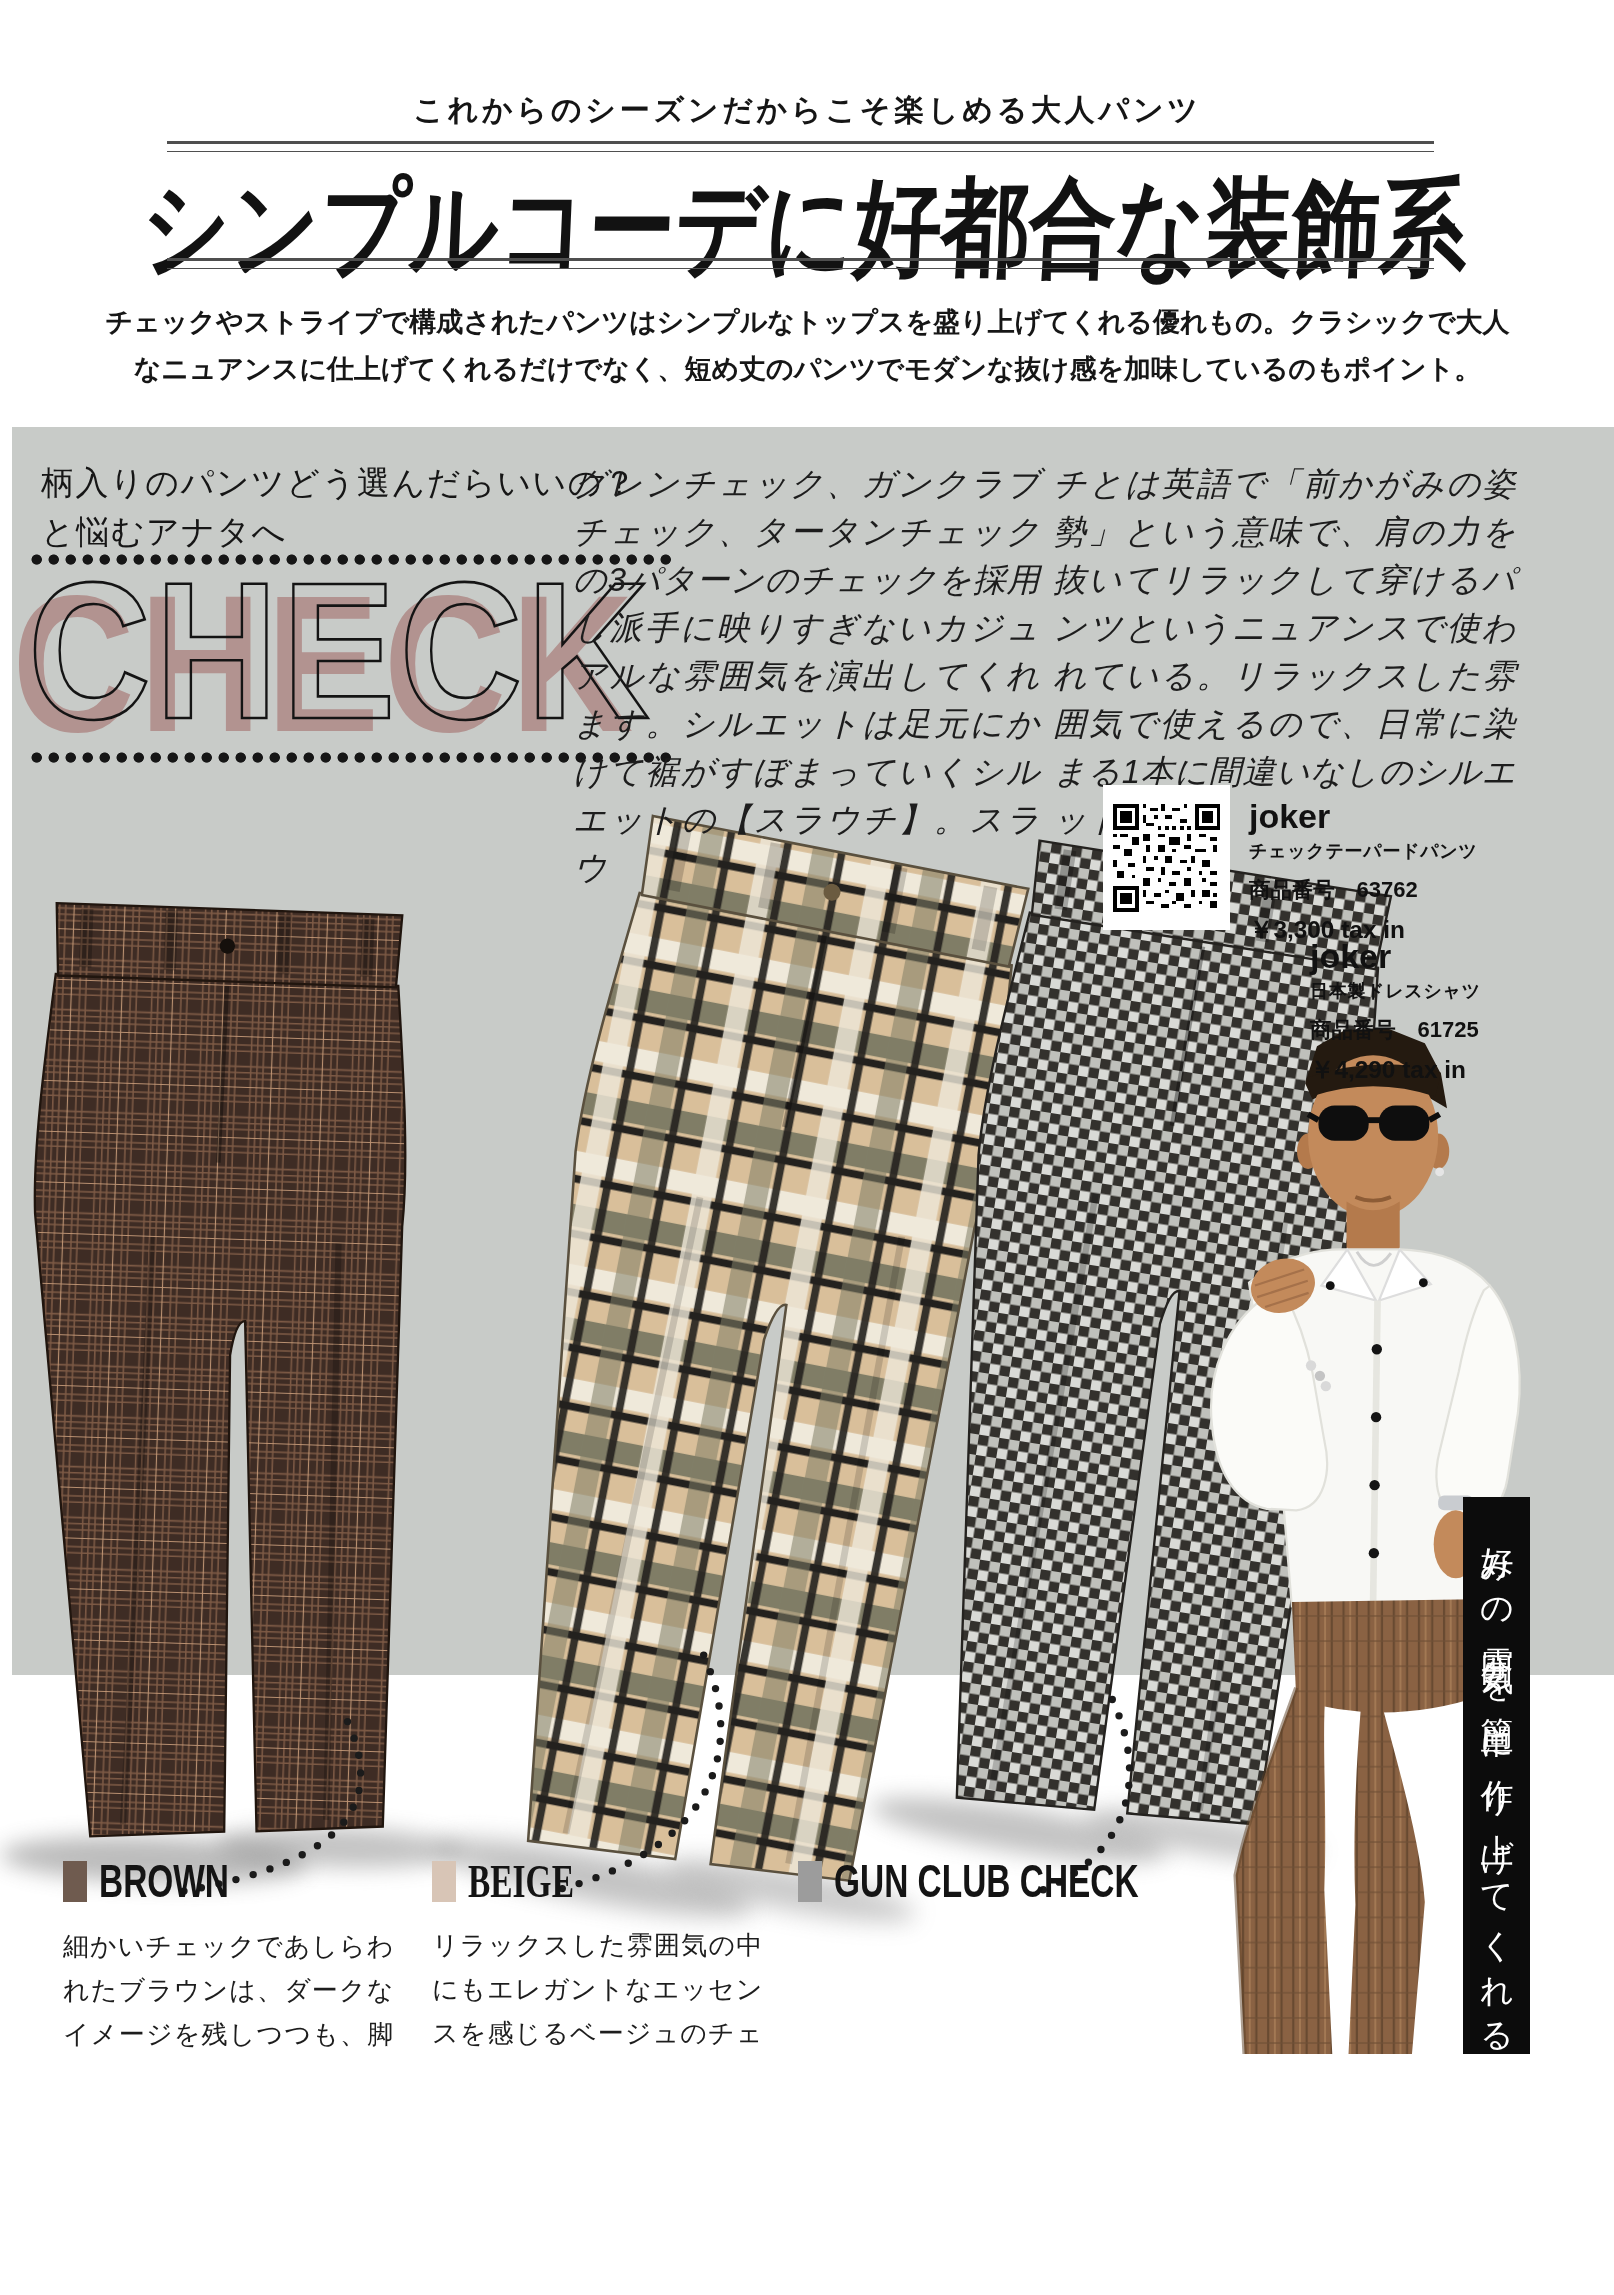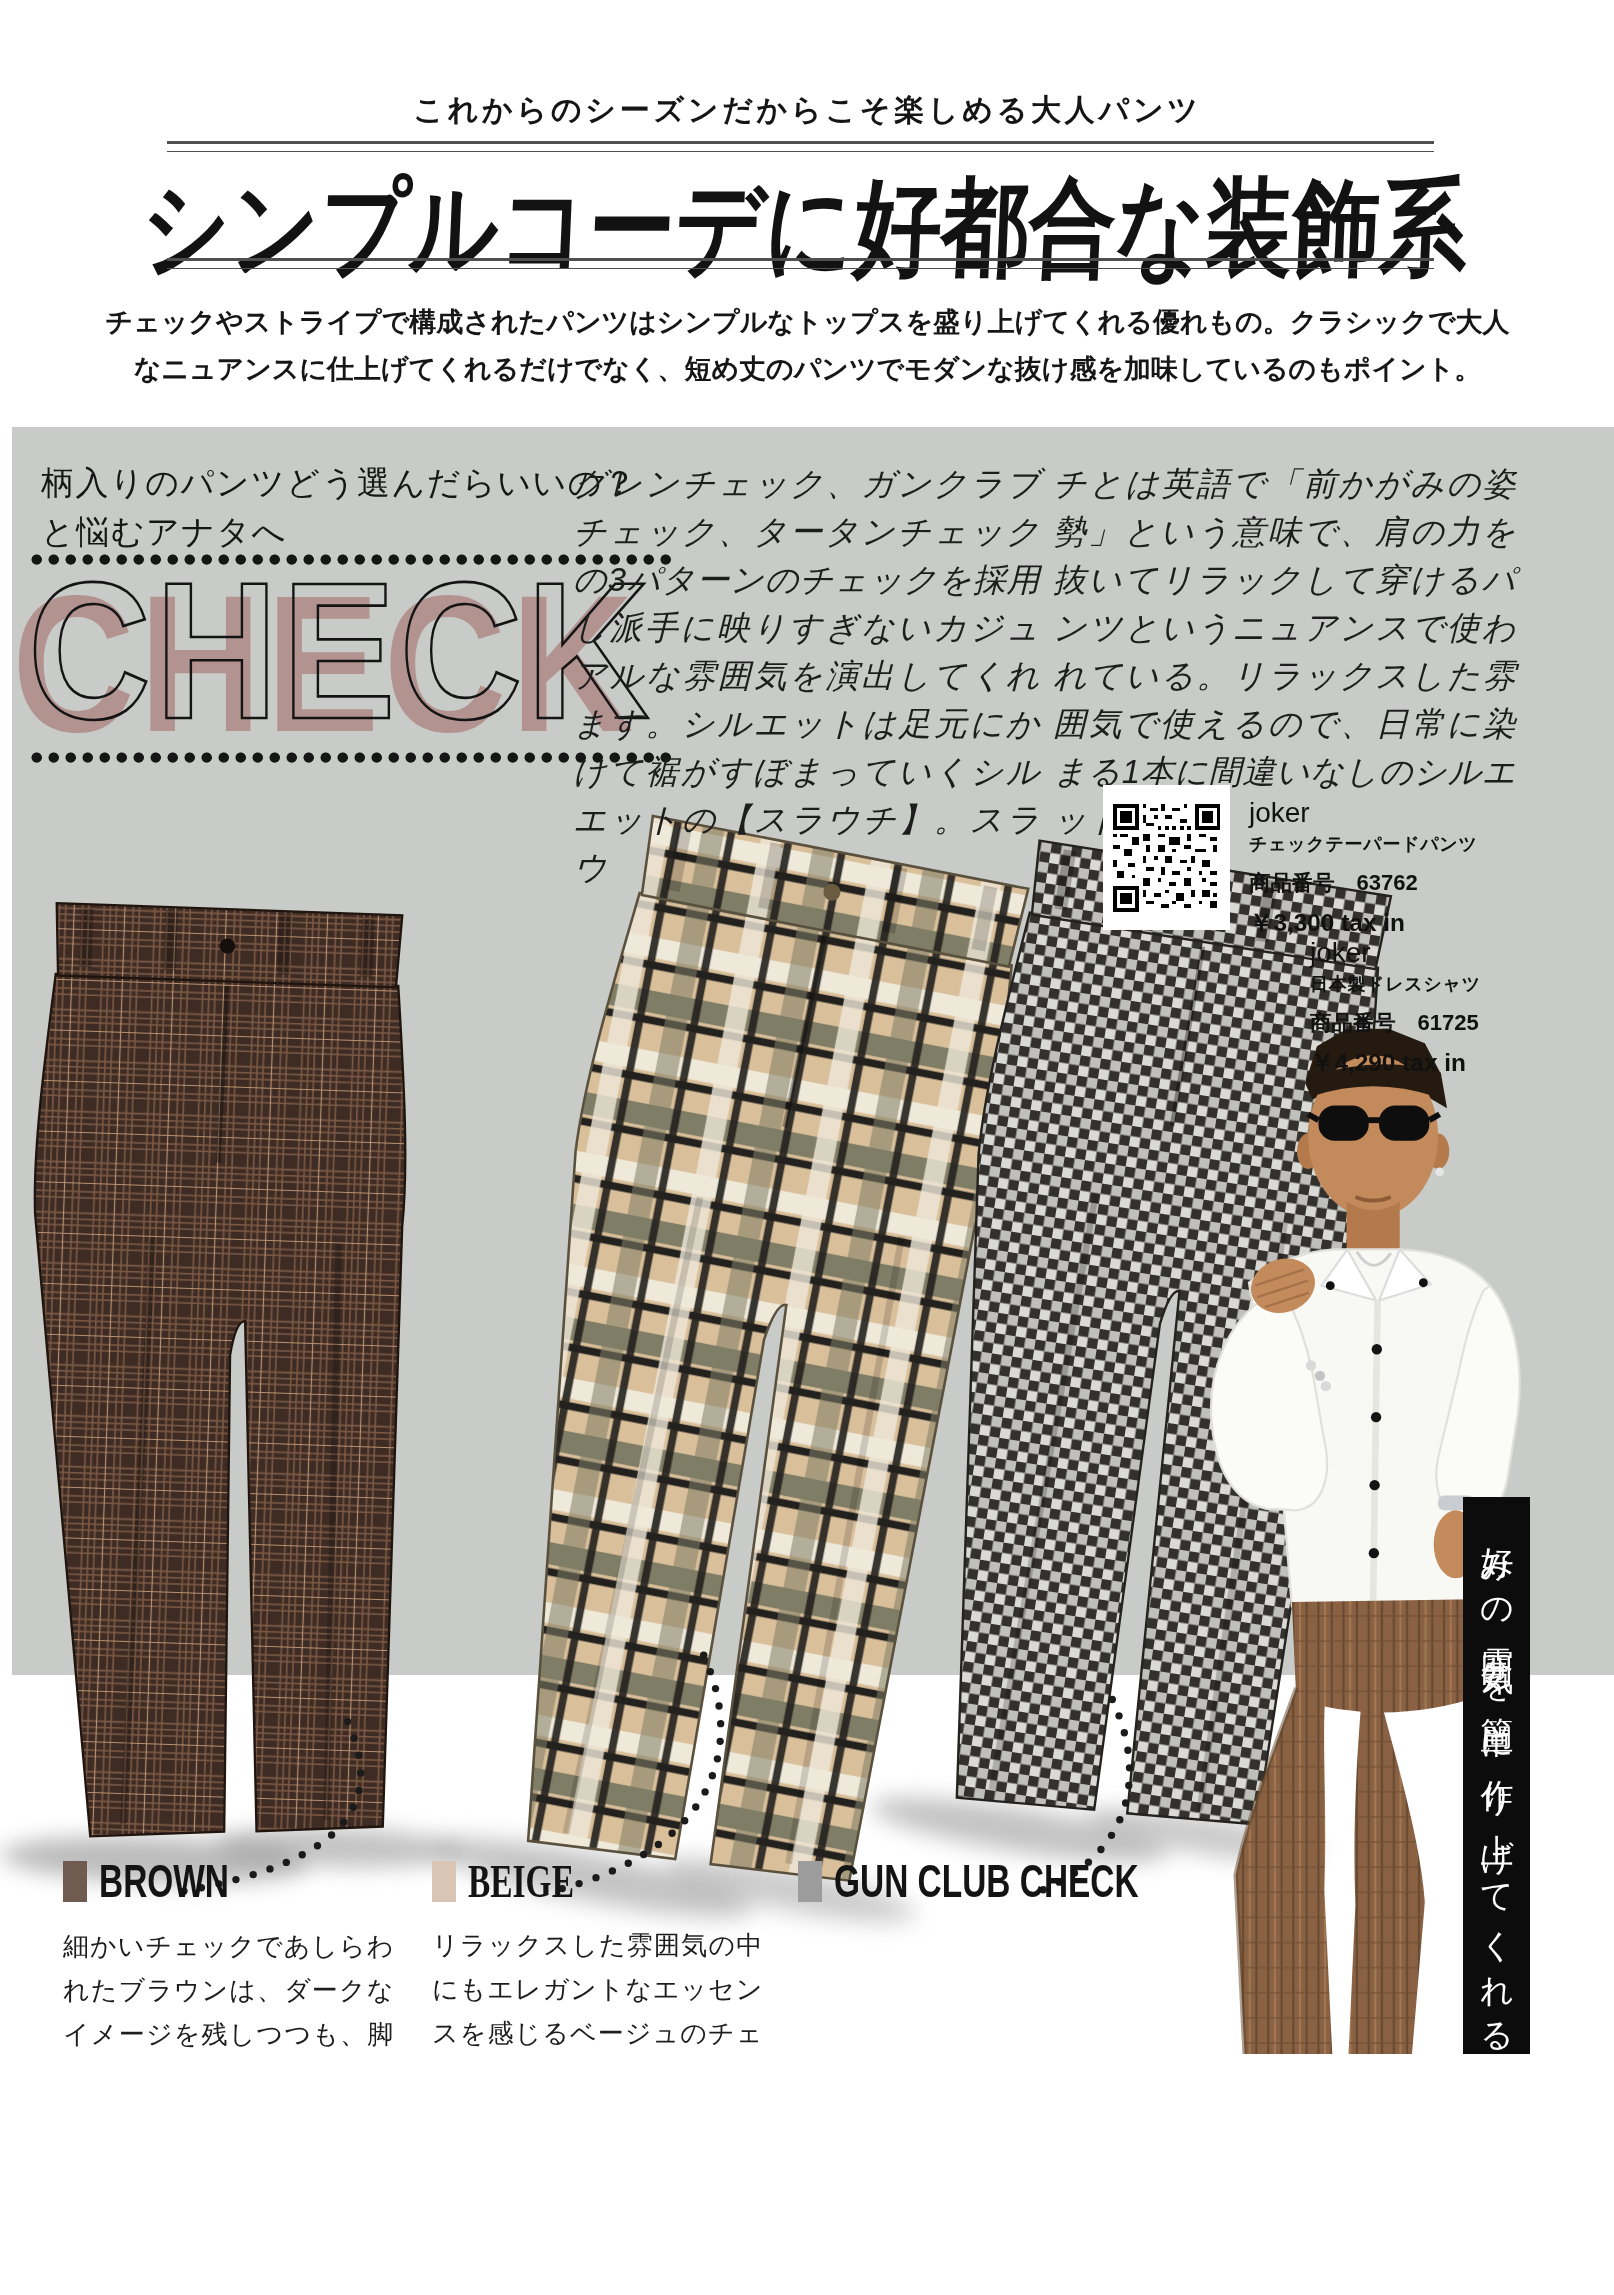--- a/index.html
+++ b/index.html
@@ -31,21 +31,21 @@
   .body-col{font-size:33px;line-height:48px;letter-spacing:0.4px;color:#1d1d1d;text-align:justify;z-index:2;font-style:italic;}
   .col1{left:573px;top:460px;width:467px;}
   .col2{left:1053px;top:460px;width:463px;}
 
   
   .qr{left:1103px;top:785px;width:127px;height:145px;background:#fff;box-sizing:border-box;padding:9.6px;z-index:2;}
   .qr svg{width:100%;height:100%;}
   .product{color:#111;z-index:2;}
   .p1{left:1249px;top:797px;}
   .p2{left:1310px;top:937px;}
-  .product .brand{font-size:28px;font-weight:normal;}
+  .product .brand{font-size:34px;font-weight:bold;}
   .product .pname{font-size:18px;font-weight:bold;margin-top:3px;letter-spacing:0.7px;white-space:nowrap;}
   .product .row{margin-top:12px;font-size:21.4px;font-weight:bold;white-space:nowrap;}
   .product .row .num{font-size:22px;margin-left:22px;}
   .product .price{margin-top:10.3px;font-size:24.4px;font-weight:bold;}
 
   
   .banner{left:1463px;top:1497px;width:67px;height:714px;background:#0c0c0c;display:flex;justify-content:center;z-index:3;}
   .banner span{writing-mode:vertical-rl;text-orientation:upright;color:#fff;font-size:33px;letter-spacing:8.1px;padding-top:25px;font-weight:500;}
 
   

